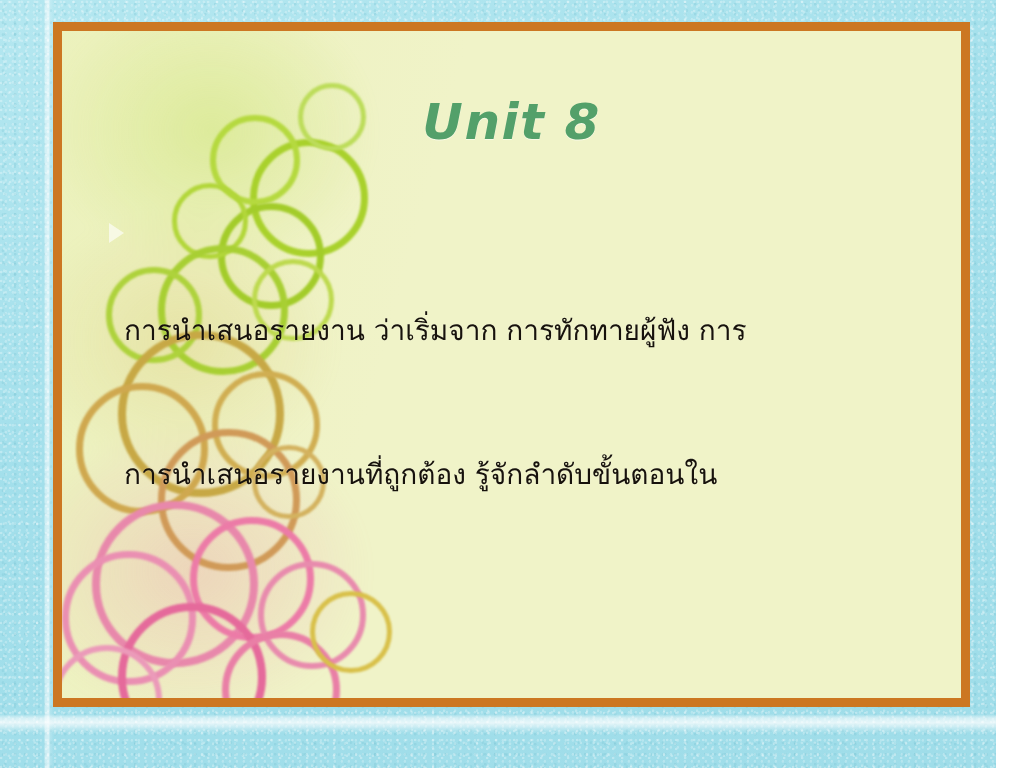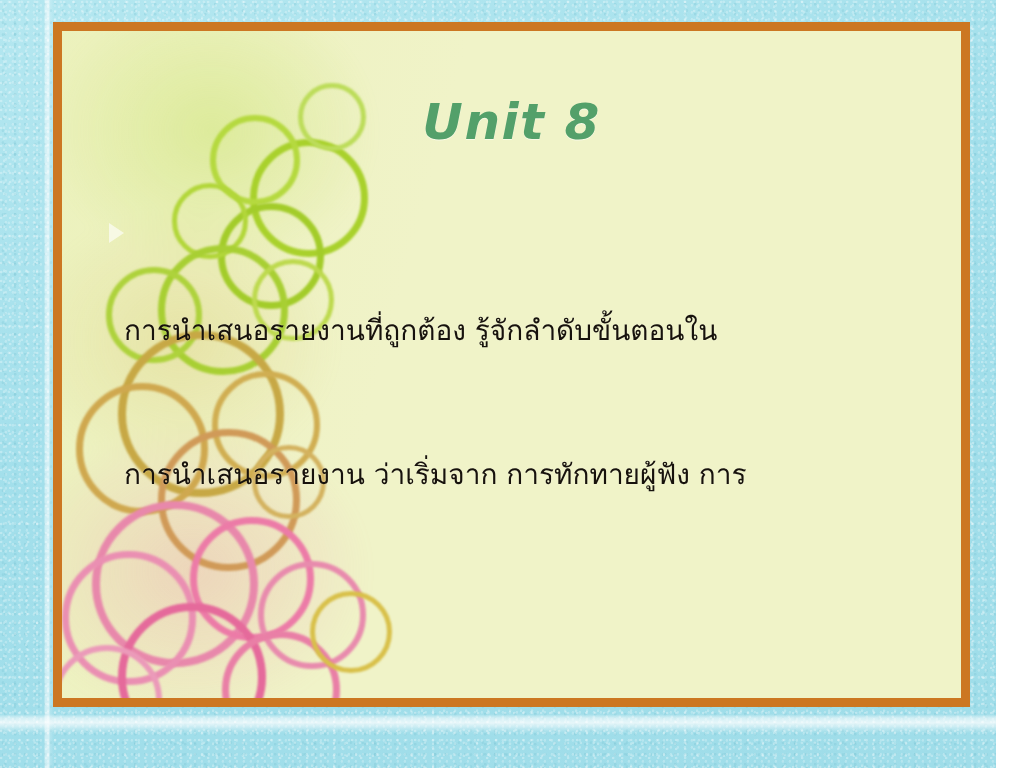--- a/index.html
+++ b/index.html
@@ -167,22 +167,22 @@
       <div class="ring" style="left:160px; top:600px; width:104px; height:104px; border-width:7px; border-color:#e97fa6;"></div>
       <div class="ring" style="left:248px; top:560px; width:72px;  height:72px;  border-width:5px; border-color:#d8c04a;"></div>
       <div class="ring" style="left:-10px; top:614px; width:98px;  height:98px;  border-width:6px; border-color:#eb9ab9;"></div>
     </div>
 
     <div id="title">Unit 8</div>
 
     <div id="bullet-marker"></div>
 
     <div id="body-text">
+      <span class="line">การนำเสนอรายงาน ว่าเริ่มจาก การทักทายผู้ฟัง การ</span>
       <span class="line">การนำเสนอรายงานที่ถูกต้อง รู้จักลำดับขั้นตอนใน</span>
-      <span class="line">การนำเสนอรายงาน ว่าเริ่มจาก การทักทายผู้ฟัง การ</span>
       
       
       
       
       
     </div>
 
   </div>
 </div>
 

